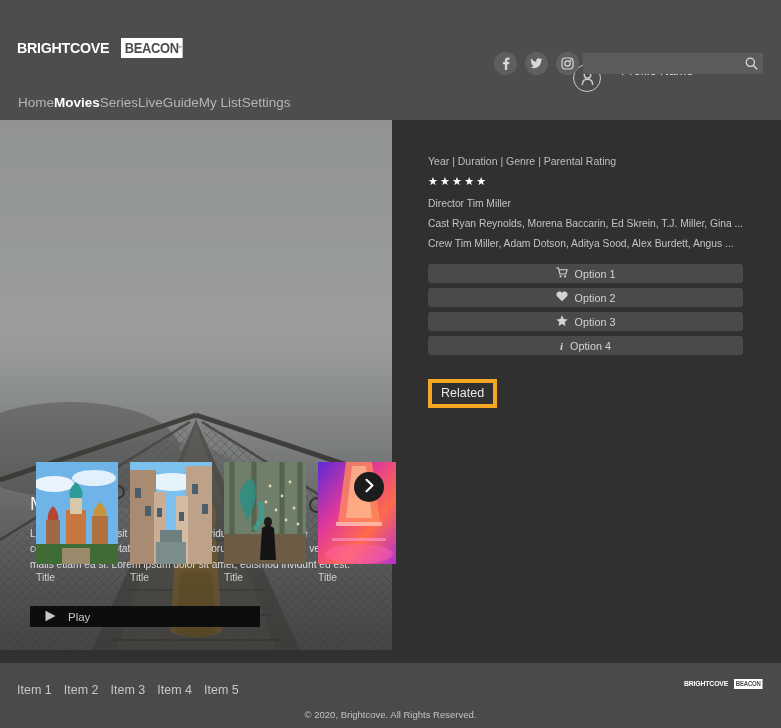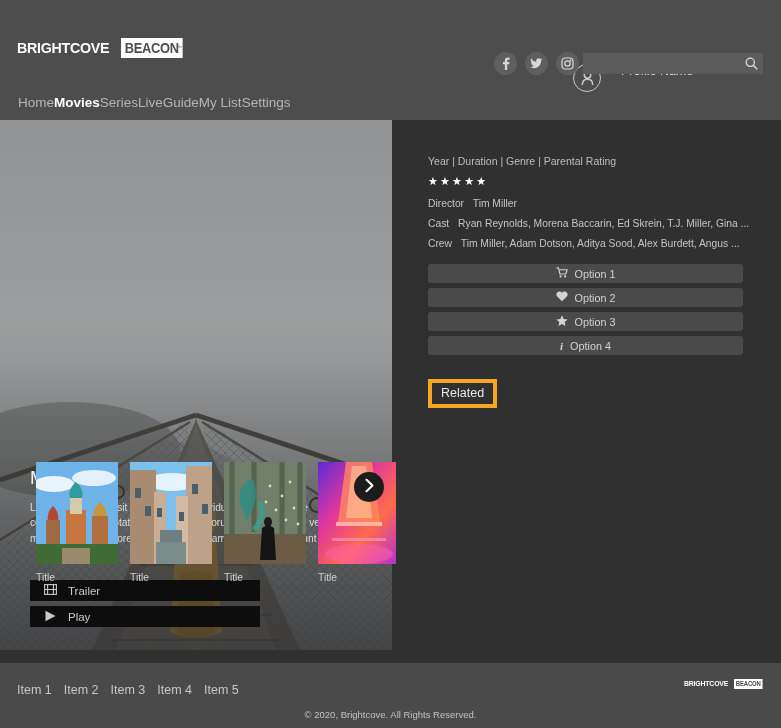--- a/index.html
+++ b/index.html
@@ -112,21 +112,21 @@
     display: flex; align-items: center; gap: 11px;
     padding-left: 14px; margin-bottom: 5px;
     color: #c9c9c9; font-size: 11.5px;
   }
 
   
   .detail { position: absolute; left: 392px; top: 0; right: 0; height: 530px; padding: 35px 20px 0 36px; }
   .meta-line { color: #bdbdbd; font-size: 10.5px; margin-bottom: 8px; }
   .stars { color: #ffffff; font-size: 11px; letter-spacing: 2.2px; margin-bottom: 10px; }
   .credit { color: #c4c4c4; font-size: 10.3px; margin-bottom: 9px; }
-  .credit .lbl { margin-right: 6px; }
+  .credit .lbl { }
 
   .options { margin-top: 15px; width: 315px; }
   .opt-btn {
     height: 19px; background: #4a4a4a; border-radius: 3px;
     display: flex; align-items: center; justify-content: center; gap: 7px;
     color: #d3d3d3; font-size: 10.8px; margin-bottom: 5px;
   }
 
   .related-wrap { margin-top: 24px; }
   .related-badge {
@@ -282,31 +282,20 @@
       <path d="M180 455 q16 -8 32 0 l3 58 q-19 7 -38 0 z" fill="#b8913f"></path>
       <ellipse cx="196" cy="378" rx="11" ry="12" fill="#8d7249"></ellipse>
       <rect width="392" height="530" fill="#2b2b2b" opacity="0.16"></rect>
     </svg>
     <div class="hero-overlay"></div>
 
     <div class="hero-content">
       <div class="hero-title">Movie Title</div>
       <div class="hero-desc">Lorem ipsum dolor sit amet, euismod invidunt eu est. Ea case consequuntur voluptatibus vim, eius malorum euismod est et, vero malis etiam ea si. Lorem ipsum dolor sit amet, euismod invidunt eu est.</div>
       <div class="hero-buttons">
-        <div class="hero-btn">
-          <span>
-            <svg width="13" height="11" viewBox="0 0 13 11">
-              <rect x="0.6" y="0.6" width="11.8" height="9.8" fill="none" stroke="#c9c9c9" stroke-width="1.1"></rect>
-              <line x1="3.6" y1="0.6" x2="3.6" y2="10.4" stroke="#c9c9c9" stroke-width="1.1"></line>
-              <line x1="9.4" y1="0.6" x2="9.4" y2="10.4" stroke="#c9c9c9" stroke-width="1.1"></line>
-              <line x1="0.6" y1="5.5" x2="12.4" y2="5.5" stroke="#c9c9c9" stroke-width="1.1"></line>
-            </svg>
-          </span>
-          <span>Trailer</span>
-        </div>
         <div class="hero-btn">
           <span>
             <svg width="13" height="12" viewBox="0 0 13 12">
                 <polygon points="1.5,0.8 11.5,6 1.5,11.2" fill="#c9c9c9"></polygon>
               </svg>
           </span>
           <span>Play</span>
         </div>
       </div>
     </div>

